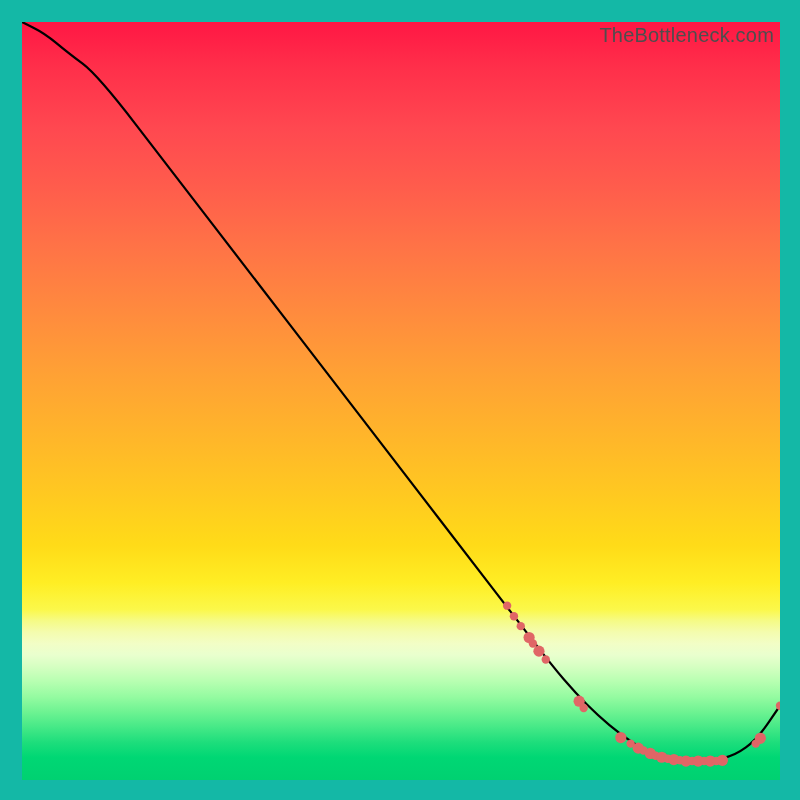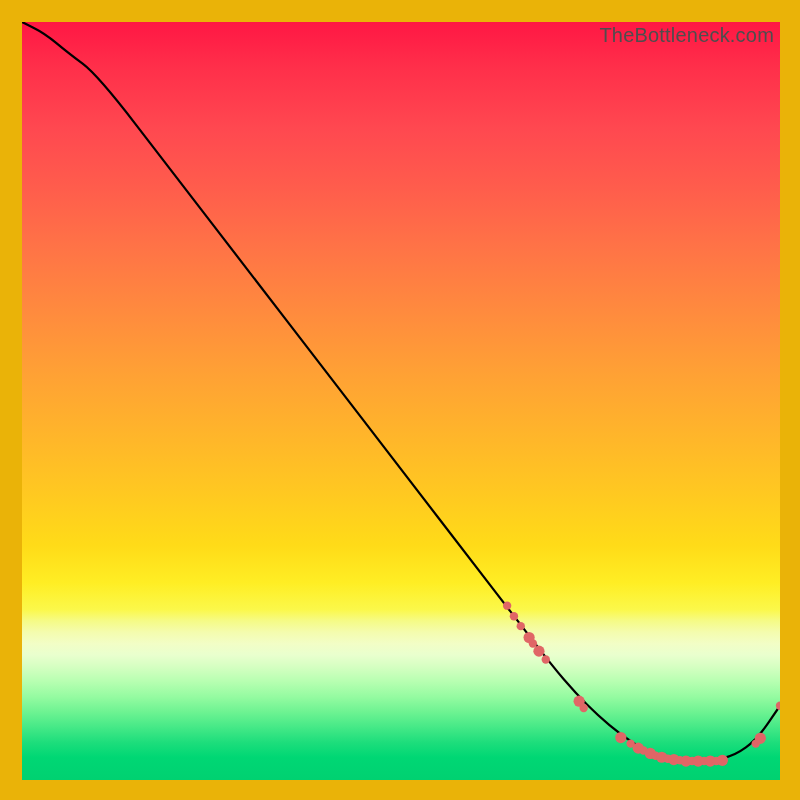--- a/index.html
+++ b/index.html
@@ -8,21 +8,21 @@
     width: 800px;
     height: 800px;
     background: #000;
     overflow: hidden;
     font-family: Arial, Helvetica, sans-serif;
   }
   .stage {
     position: relative;
     width: 800px;
     height: 800px;
-    background: #eab308;
+    background: #14b8a6;
     text-align: right;
   }
   .plot {
     position: absolute;
     left: 22px;
     top: 22px;
     width: 758px;
     height: 758px;
   }
   

